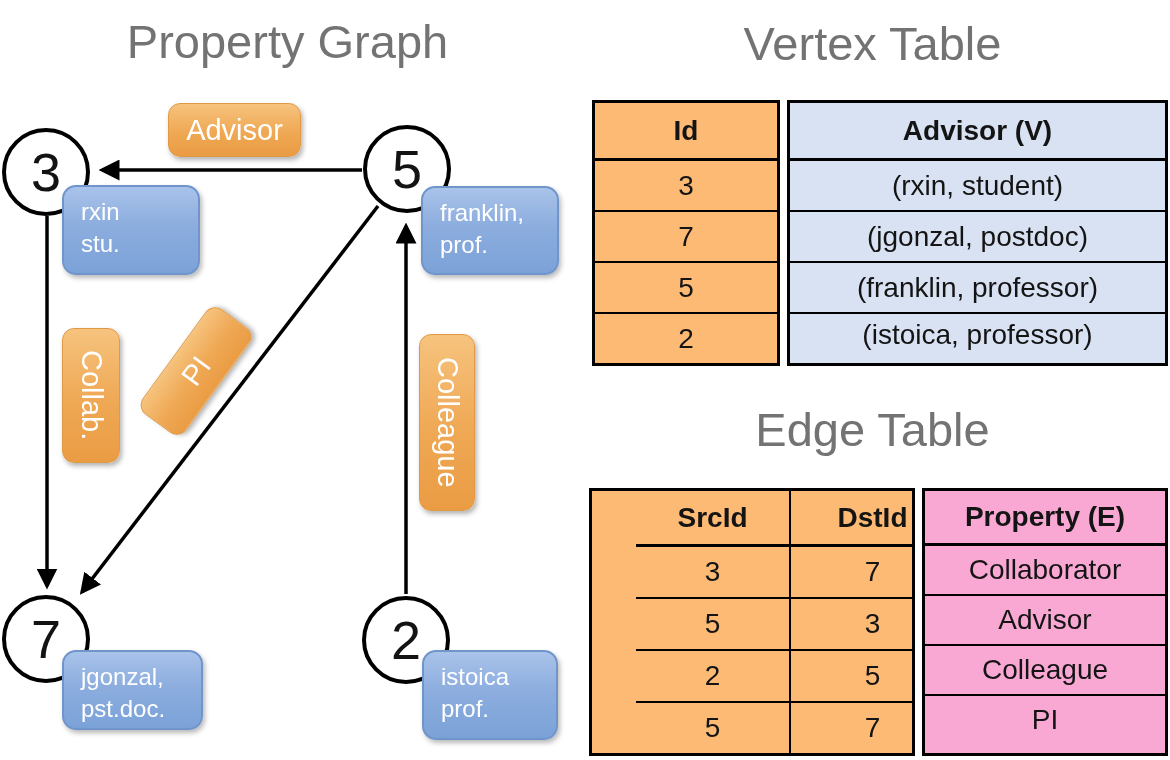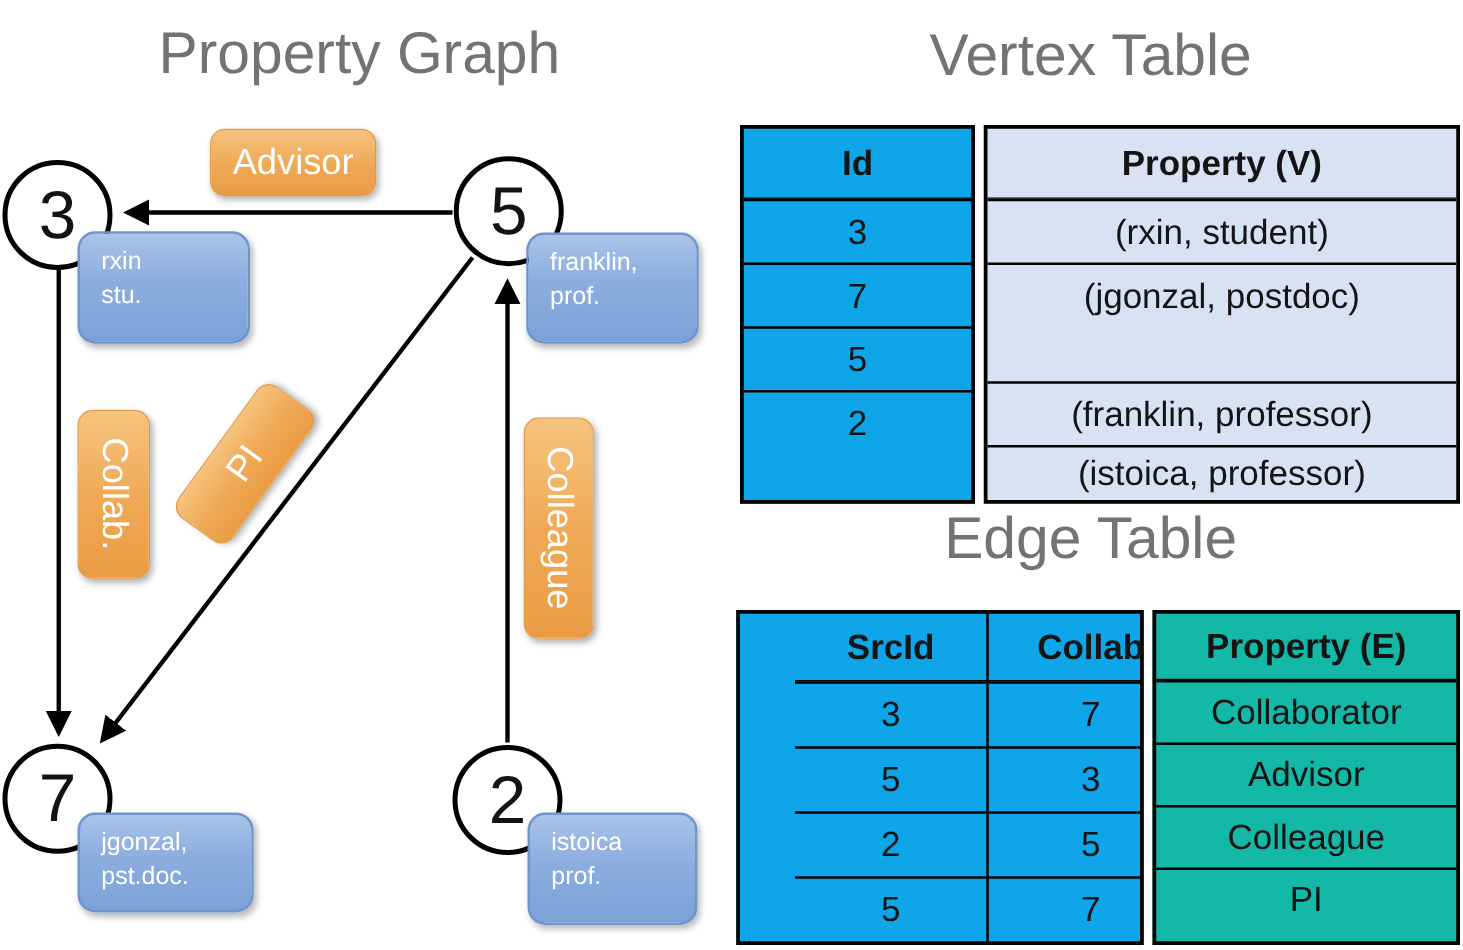--- a/index.html
+++ b/index.html
@@ -6,32 +6,32 @@
   #canvas{position:relative;width:1170px;height:760px;background:#fff;overflow:hidden;
           font-family:"Liberation Sans",sans-serif;color:#111;}
   .title{position:absolute;text-align:center;font-size:47px;letter-spacing:0px;color:#737373;}
   
   .node{position:absolute;width:88px;height:88px;border:4px solid #000;border-radius:50%;
         background:#fff;box-sizing:border-box;display:flex;align-items:center;justify-content:center;
         font-size:54px;color:#131313;}
   
   .vbox{position:absolute;border-radius:14px;border:2px solid #6f95ca;box-sizing:border-box;
         background:linear-gradient(180deg,#a9c3ea 0%,#8cadde 45%,#7ba2d8 100%);
-        color:#fff;font-size:20px;line-height:1.35;padding:9px 8px 0 17px;white-space:pre-line;
+        color:#fff;font-size:24px;line-height:1.35;padding:9px 8px 0 17px;white-space:pre-line;
         box-shadow:2px 3px 5px rgba(0,0,0,0.28);}
   
   .olabel{position:absolute;border-radius:12px;box-sizing:border-box;
         background:linear-gradient(180deg,#f6c37e 0%,#efa854 55%,#ea9c43 100%);
         border:1px solid #e09a45;color:#fff;font-size:29px;
         display:flex;align-items:center;justify-content:center;
         box-shadow:2px 3px 5px rgba(0,0,0,0.30);}
   .olabel.vert{writing-mode:vertical-rl;}
   
   .twrap{position:absolute;display:flex;}
-  .tpart{border:3px solid #000;background:#0ea5e9;box-sizing:border-box;}
+  .tpart{border:3px solid #000;background:#fdba74;box-sizing:border-box;}
   .tcell{display:flex;align-items:center;justify-content:center;font-size:28px;color:#141414;
          box-sizing:border-box;}
   .thead{font-weight:bold;}
   .rowline{border-top:2px solid #000;}
   .headline{border-bottom:1px solid #000;}
   .cols2{display:grid;grid-template-columns:153px 165px;margin-left:44px;}
   .vline{border-left:2px solid #000;}
 </style>
 </head>
 <body>
@@ -83,52 +83,52 @@
 
   <div class="twrap" style="left:592px;top:100px;gap:7px;">
     <div class="tpart" style="width:188px;">
       <div class="tcell thead headline" style="height:56px;">Id</div>
       <div class="tcell rowline" style="height:51px;">3</div>
       <div class="tcell rowline" style="height:51px;">7</div>
       <div class="tcell rowline" style="height:51px;">5</div>
       <div class="tcell rowline" style="height:51px;">2</div>
     </div>
     <div class="tpart" style="width:381px;background:#d9e2f3;">
-      <div class="tcell thead headline" style="height:56px;">Property (V)</div>
+      <div class="tcell thead headline" style="height:56px;">Advisor (V)</div>
       <div class="tcell rowline" style="height:51px;">(rxin, student)</div>
       <div class="tcell rowline" style="height:51px;">(jgonzal, postdoc)</div>
-      <div class="tcell rowline" style="height:51px;margin-top:44px;">(franklin, professor)</div>
+      <div class="tcell rowline" style="height:51px;">(franklin, professor)</div>
       <div class="tcell rowline" style="height:44px;">(istoica, professor)</div>
     </div>
   </div>
 
   <div class="twrap" style="left:589px;top:488px;gap:7px;">
     <div class="tpart" style="width:326px;">
       <div class="cols2 headline">
         <div class="tcell thead" style="height:53px;">SrcId</div>
-        <div class="tcell thead vline" style="height:53px;">Collab</div>
+        <div class="tcell thead vline" style="height:53px;">DstId</div>
       </div>
       <div class="cols2 rowline">
         <div class="tcell" style="height:50px;">3</div>
         <div class="tcell vline" style="height:50px;">7</div>
       </div>
       <div class="cols2 rowline">
         <div class="tcell" style="height:50px;">5</div>
         <div class="tcell vline" style="height:50px;">3</div>
       </div>
       <div class="cols2 rowline">
         <div class="tcell" style="height:50px;">2</div>
         <div class="tcell vline" style="height:50px;">5</div>
       </div>
       <div class="cols2 rowline">
         <div class="tcell" style="height:50px;">5</div>
         <div class="tcell vline" style="height:50px;">7</div>
       </div>
     </div>
-    <div class="tpart" style="width:246px;background:#14b8a6;">
+    <div class="tpart" style="width:246px;background:#f9a8d4;">
       <div class="tcell thead headline" style="height:53px;">Property (E)</div>
       <div class="tcell rowline" style="height:50px;">Collaborator</div>
       <div class="tcell rowline" style="height:50px;">Advisor</div>
       <div class="tcell rowline" style="height:50px;">Colleague</div>
       <div class="tcell rowline" style="height:50px;">PI</div>
     </div>
   </div>
 
 </div>
 

